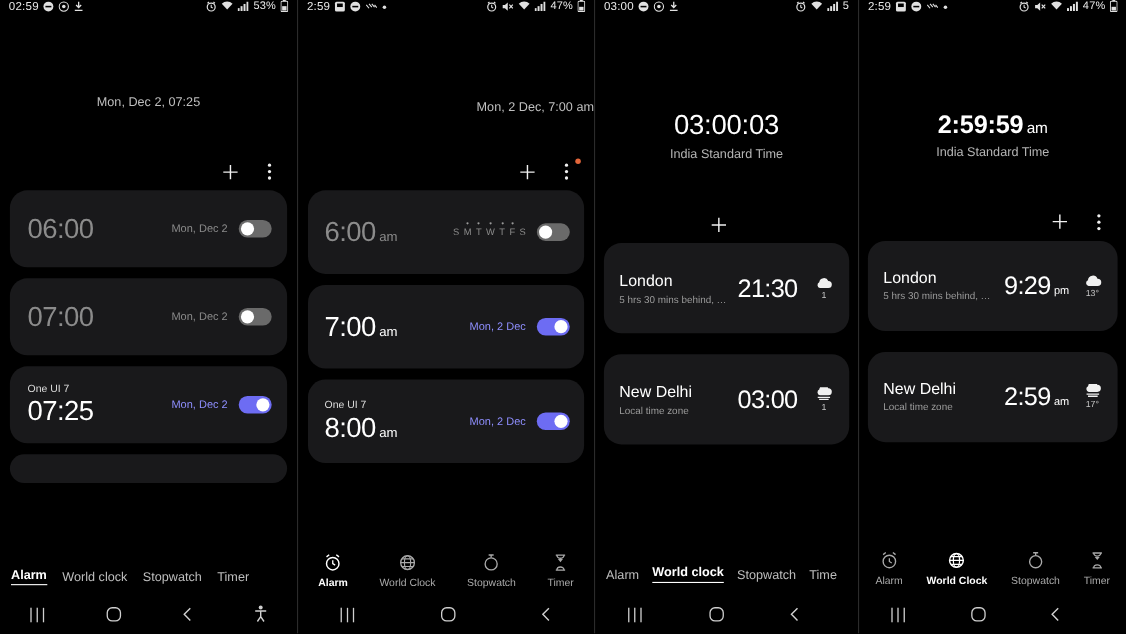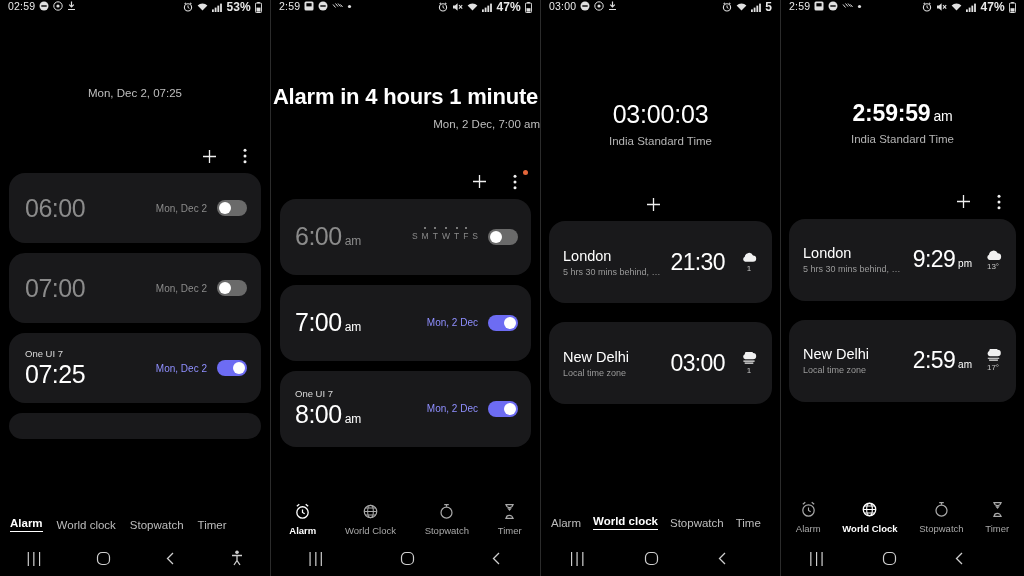--- a/index.html
+++ b/index.html
@@ -18,21 +18,21 @@
 
   
   .statusbar {
     height: 22px; display: flex; align-items: flex-start;
     justify-content: space-between; padding: 0 8px;
     color: #e8e8e8; font-size: 10.5px; letter-spacing: .2px;
   }
   .sb-left, .sb-right { display: flex; align-items: center; gap: 4px; }
   .sb-ico { display: inline-flex; align-items: center; justify-content: center; }
   .sb-ico svg { display: block; }
-  .sb-pct { font-size: 12px; font-weight: bold; }
+  .sb-pct { font-size: 10px; }
 
   
   .hero { text-align: center; color: #fff; }
   .hero-title { font-weight: 700; line-height: 1.16; letter-spacing: -0.2px; }
   .hero-sub { color: #bfbfbf; margin-top: 6px; }
 
   .p1 .hero { padding-top: 56px; }
   .p1 .hero-title { font-size: 23px; font-weight: 400; }
   .p1 .hero-sub { font-size: 11.5px; margin-top: 9px; }
 
@@ -355,21 +355,20 @@
             <svg width="7" height="11" viewBox="0 0 7 11">
               <rect x="2.2" y="0" width="2.6" height="1.1" fill="#e0e0e0"></rect>
               <rect x="0.4" y="1.1" width="6.2" height="9.4" rx="1" fill="none" stroke="#e0e0e0" stroke-width="1"></rect>
               <rect x="1.5" y="6.2" width="4" height="3.4" fill="#e0e0e0"></rect>
             </svg>
           </span>
       </div>
     </div>
 
     <div class="hero">
-      <div class="hero-title">Alarm in 4 hours 1 minute</div>
       <div class="hero-sub">Mon, 2 Dec, 7:00 am</div>
     </div>
 
     <div class="actions" style="margin-top:35px">
       <div class="iconbtn">
         <svg width="17" height="17" viewBox="0 0 17 17">
             <path d="M8.5 2v13M2 8.5h13" stroke="#f0f0f0" stroke-width="1.3"></path>
           </svg>
       </div>
       <div class="iconbtn">

